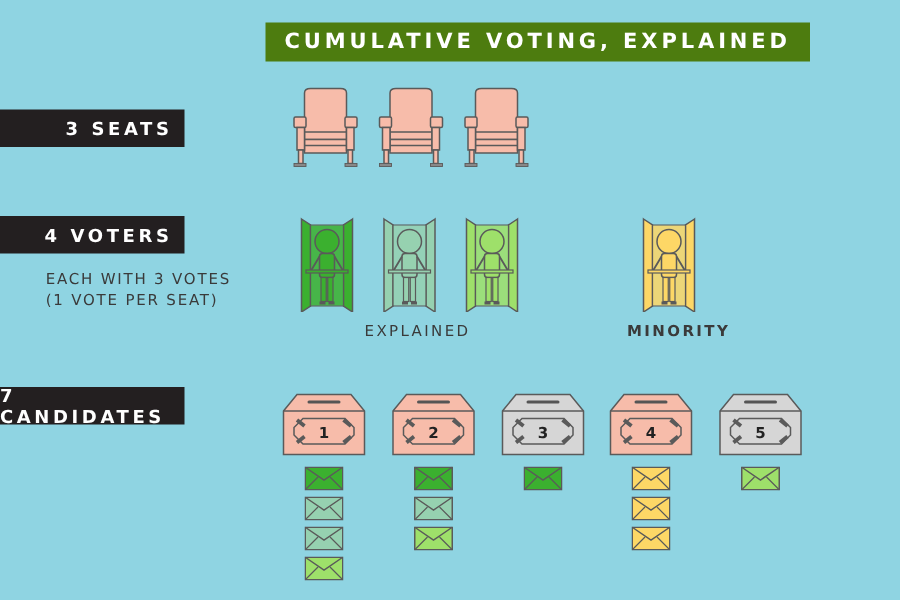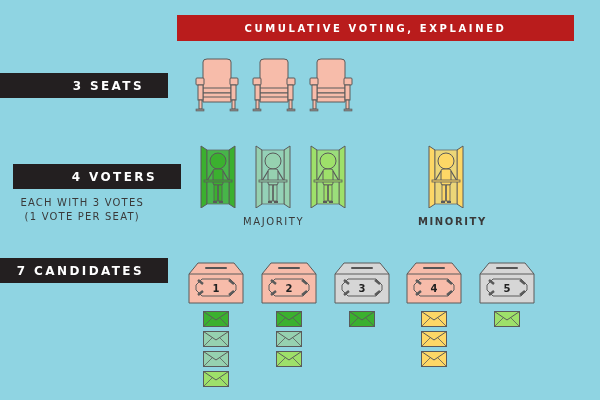--- a/index.html
+++ b/index.html
@@ -2,32 +2,32 @@
 <html><head>
 <meta charset="utf-8">
 <style>
   html, body { margin:0; padding:0; }
   body {
     width:600px; height:400px; overflow:hidden; position:relative;
     background:#8fd4e2;
     font-family: "DejaVu Sans", "Liberation Sans", sans-serif;
   }
   .title-bar {
-    position:absolute; left:177px; top:15px; width:397px; height:26px;
-    background:#b91c1c; color:#fff; font-weight:bold; font-size:10px;
+    position:absolute; left:177px; top:15px; width:363px; height:26px;
+    background:#4d7c0f; color:#fff; font-weight:bold; font-size:14px;
     letter-spacing:2.6px; display:flex; align-items:center; justify-content:center;
   }
   .label-bar {
-    position:absolute; left:0; width:168px; height:25px; background:#231f20;
+    position:absolute; left:0; width:123px; height:25px; background:#231f20;
     color:#fff; font-weight:bold; font-size:12px; letter-spacing:2.4px;
-    display:flex; align-items:center; justify-content:flex-end; padding-right:24px; box-sizing:border-box;
+    display:flex; align-items:center; justify-content:flex-end; padding-right:8px; box-sizing:border-box;
   }
   .sub-text {
-    position:absolute; right:456px; text-align:center; color:#3a3a3a;
-    font-size:10px; letter-spacing:1.2px; line-height:14px; white-space:nowrap;margin-top:16px;
+    position:absolute; right:446px; text-align:left; color:#3a3a3a;
+    font-size:10px; letter-spacing:1.2px; line-height:14px; white-space:nowrap;
   }
   .group-label {
     position:absolute; color:#3a3a3a; font-size:10px; letter-spacing:1.6px;
   }
   .seat { position:absolute; width:44px; height:54px; }
   .voter { position:absolute; width:36px; height:64px; }
   .box { position:absolute; width:56px; height:42px; }
   .env { position:absolute; width:26px; height:16px; }
 </style>
 </head>
@@ -74,21 +74,21 @@
   <rect x="35" y="20" width="8" height="7" rx="1" fill="#f7bcaa" stroke="#5a5a5a" stroke-width="1"></rect>
   <rect x="3" y="27" width="5" height="15" fill="#f7bcaa" stroke="#5a5a5a" stroke-width="1"></rect>
   <rect x="36" y="27" width="5" height="15" fill="#f7bcaa" stroke="#5a5a5a" stroke-width="1"></rect>
   <rect x="4" y="42" width="3" height="9" fill="#f7bcaa" stroke="#5a5a5a" stroke-width="1"></rect>
   <rect x="37" y="42" width="3" height="9" fill="#f7bcaa" stroke="#5a5a5a" stroke-width="1"></rect>
   <rect x="1" y="51" width="8" height="2" fill="#888" stroke="#5a5a5a" stroke-width="0.6"></rect>
   <rect x="35" y="51" width="8" height="2" fill="#888" stroke="#5a5a5a" stroke-width="0.6"></rect>
 </svg></div>
   </div>
 
-<div class="label-bar" style="top:164px;margin-left:13px;">4 VOTERS</div>
+<div class="label-bar" style="top:144px;">4 VOTERS</div>
 <div class="sub-text" style="top:180px;">
   <div>EACH WITH 3 VOTES</div>
   <div>(1 VOTE PER SEAT)</div>
 </div>
 <div id="voters">
     <div class="voter" style="left: 200px; top: 144px;">
 <svg width="36" height="64" viewBox="0 0 36 64">
   <path d="M1 2 L7 6 L7 60 L1 64 Z" fill="#3bb02f" stroke="#5a5a5a" stroke-width="1"></path>
   <path d="M35 2 L29 6 L29 60 L35 64 Z" fill="#3bb02f" stroke="#5a5a5a" stroke-width="1"></path>
   <rect x="7" y="6" width="22" height="54" fill="#3bb02f" stroke="#5a5a5a" stroke-width="0.8" opacity="0.85"></rect>
@@ -137,21 +137,21 @@
   <circle cx="18" cy="17" r="8" fill="#fdd766" stroke="#5a5a5a" stroke-width="1"></circle>
   <rect x="13" y="25" width="10" height="16" rx="2" fill="#fdd766" stroke="#5a5a5a" stroke-width="1"></rect>
   <path d="M13 27 L7 37 M23 27 L29 37" stroke="#5a5a5a" stroke-width="1.2"></path>
   <rect x="4" y="36" width="28" height="2" fill="#fdd766" stroke="#5a5a5a" stroke-width="0.8"></rect>
   <rect x="14" y="41" width="3.5" height="16" fill="#fdd766" stroke="#5a5a5a" stroke-width="0.8"></rect>
   <rect x="18.5" y="41" width="3.5" height="16" fill="#fdd766" stroke="#5a5a5a" stroke-width="0.8"></rect>
   <rect x="13" y="57" width="4" height="2" fill="#5a5a5a"></rect>
   <rect x="19" y="57" width="4" height="2" fill="#5a5a5a"></rect>
 </svg></div>
   </div>
-<div class="group-label" style="left:243px; top:216px;">MAJORITY</div>
+<div class="group-label" style="left:243px; top:216px;">EXPLAINED</div>
 <div class="group-label" style="left:418px; top:216px;font-weight:bold;">MINORITY</div>
 
 <div class="label-bar" style="top:258px;">7 CANDIDATES</div>
 <div class="sub-text" style="top:292px;">
 </div>
 <div id="candidates">
     <div class="box" style="left: 188px; top: 262px;">
 <svg width="56" height="42" viewBox="0 0 56 42">
   <path d="M1 12 L10 1 L46 1 L55 12 L55 41 L1 41 Z" fill="#f7bcaa" stroke="#5a5a5a" stroke-width="1"></path>
   <line x1="1" y1="12" x2="55" y2="12" stroke="#5a5a5a" stroke-width="1"></line>

